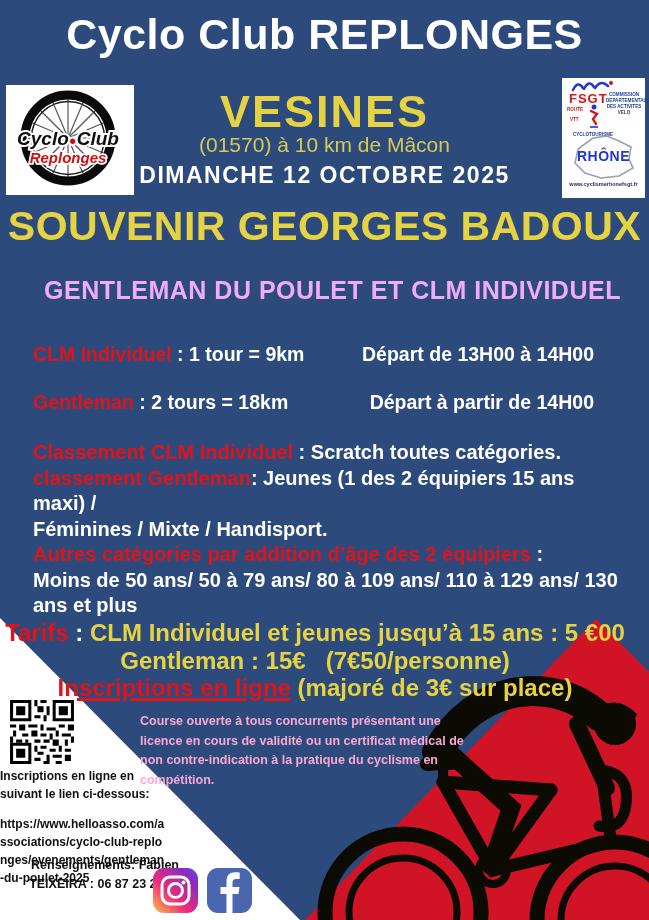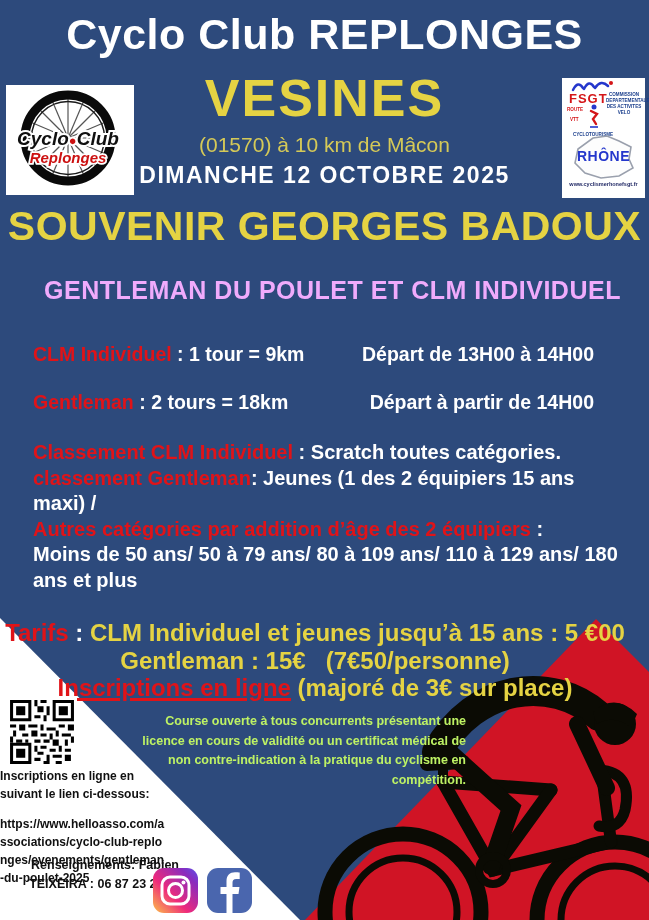--- a/index.html
+++ b/index.html
@@ -9,38 +9,38 @@
     font-family:"Liberation Sans",sans-serif;
     -webkit-font-smoothing:antialiased;
   }
   .abs{position:absolute;}
   .ctr{left:0;width:649px;text-align:center;}
   .yellow{color:#e5d343;}
   .red{color:#e01318;}
   .white{color:#ffffff;}
 
   .club-title{top:10px;font-size:43px;font-weight:900;color:#fff;letter-spacing:.5px;}
-  .city{top:68px;font-size:52px;font-weight:900;letter-spacing:2px;}
+  .city{top:86px;font-size:45px;font-weight:900;letter-spacing:2px;}
   .loc{top:133px;font-size:21px;font-weight:400;color:#d5c957;}
   .date{top:162px;font-size:23px;font-weight:800;color:#fff;letter-spacing:1.5px;}
   .souvenir{top:203px;font-size:41px;font-weight:900;letter-spacing:.5px;}
   .subtitle{top:276px;font-size:25px;font-weight:800;color:#f0abfc;letter-spacing:.5px;padding-left:8px;}
 
   .races{top:343px;left:33px;right:55px;font-size:19.5px;font-weight:bold;color:#fff;}
   .race-row{display:flex;justify-content:space-between;align-items:baseline;}
   .race-row + .race-row{margin-top:25px;}
 
   .classement{top:440px;left:33px;width:588px;font-size:20px;font-weight:bold;
     color:#fff;line-height:25.5px;}
 
   .tarifs{top:619px;left:0;width:630px;text-align:center;font-size:24px;
     font-weight:bold;line-height:27.5px;}
   .link-underline{text-decoration:underline;text-decoration-thickness:2.5px;}
 
-  .notice{top:712px;left:140px;width:326px;text-align:right;color:#bef264;
+  .notice{top:712px;left:140px;width:326px;text-align:left;color:#f9a8d4;
     font-size:12.5px;font-weight:bold;line-height:19.5px;}
 
   .tri{position:absolute;left:0;top:0;pointer-events:none;}
 
   .logo-club{left:6px;top:85px;width:128px;height:110px;background:#fff;}
   .logo-fsgt{left:562px;top:78px;width:83px;height:120px;background:#fff;font-weight:bold;}
   .fsgt-org{left:7px;top:13px;font-size:13px;font-weight:900;color:#d41518;letter-spacing:1px;}
   .fsgt-comm{left:44px;top:14px;width:36px;font-size:4.6px;line-height:6px;color:#1a3e8c;text-align:center;}
   .fsgt-route{left:5px;top:29px;font-size:4.6px;color:#d41518;}
   .fsgt-vtt{left:8px;top:39px;font-size:4.6px;color:#d41518;}
@@ -156,22 +156,23 @@
     </div>
     <div class="race-row">
       <span><span class="red">Gentleman</span><span class="white"> : </span><span class="white">2 tours = 18km</span></span>
       <span class="white">Départ à partir de 14H00</span>
     </div>
   </div>
 
   <div class="abs classement">
     <div><span class="red">Classement CLM Individuel</span><span> : </span><span>Scratch toutes catégories.</span></div>
     <div><span class="red">classement Gentleman</span><span>: </span><span>Jeunes (1 des 2 équipiers 15 ans maxi) /</span></div>
+    <div><span>Féminines / Mixte / Handisport.</span></div>
     <div><span class="red">Autres catégories par addition d’âge des 2 équipiers</span><span> :</span></div>
-    <div><span>Moins de 50 ans/ 50 à 79 ans/ 80 à 109 ans/ 110 à 129 ans/ 180</span></div>
+    <div><span>Moins de 50 ans/ 50 à 79 ans/ 80 à 109 ans/ 110 à 129 ans/ 130</span></div>
     <div><span>ans et plus</span></div>
   </div>
 
   <div class="abs tarifs">
     <div><span class="red">Tarifs</span><span class="white"> : </span><span class="yellow">CLM Individuel et jeunes jusqu’à 15 ans : 5 €00</span></div>
     <div class="yellow">Gentleman : 15€&nbsp;&nbsp;&nbsp;(7€50/personne)</div>
     <div><span class="red link-underline">Inscriptions en ligne</span><span class="yellow"> (majoré de 3€ sur place)</span></div>
   </div>
 
   <div class="abs notice">Course ouverte à tous concurrents présentant une licence en cours de validité ou un certificat médical de non contre-indication à la pratique du cyclisme en compétition.</div>

